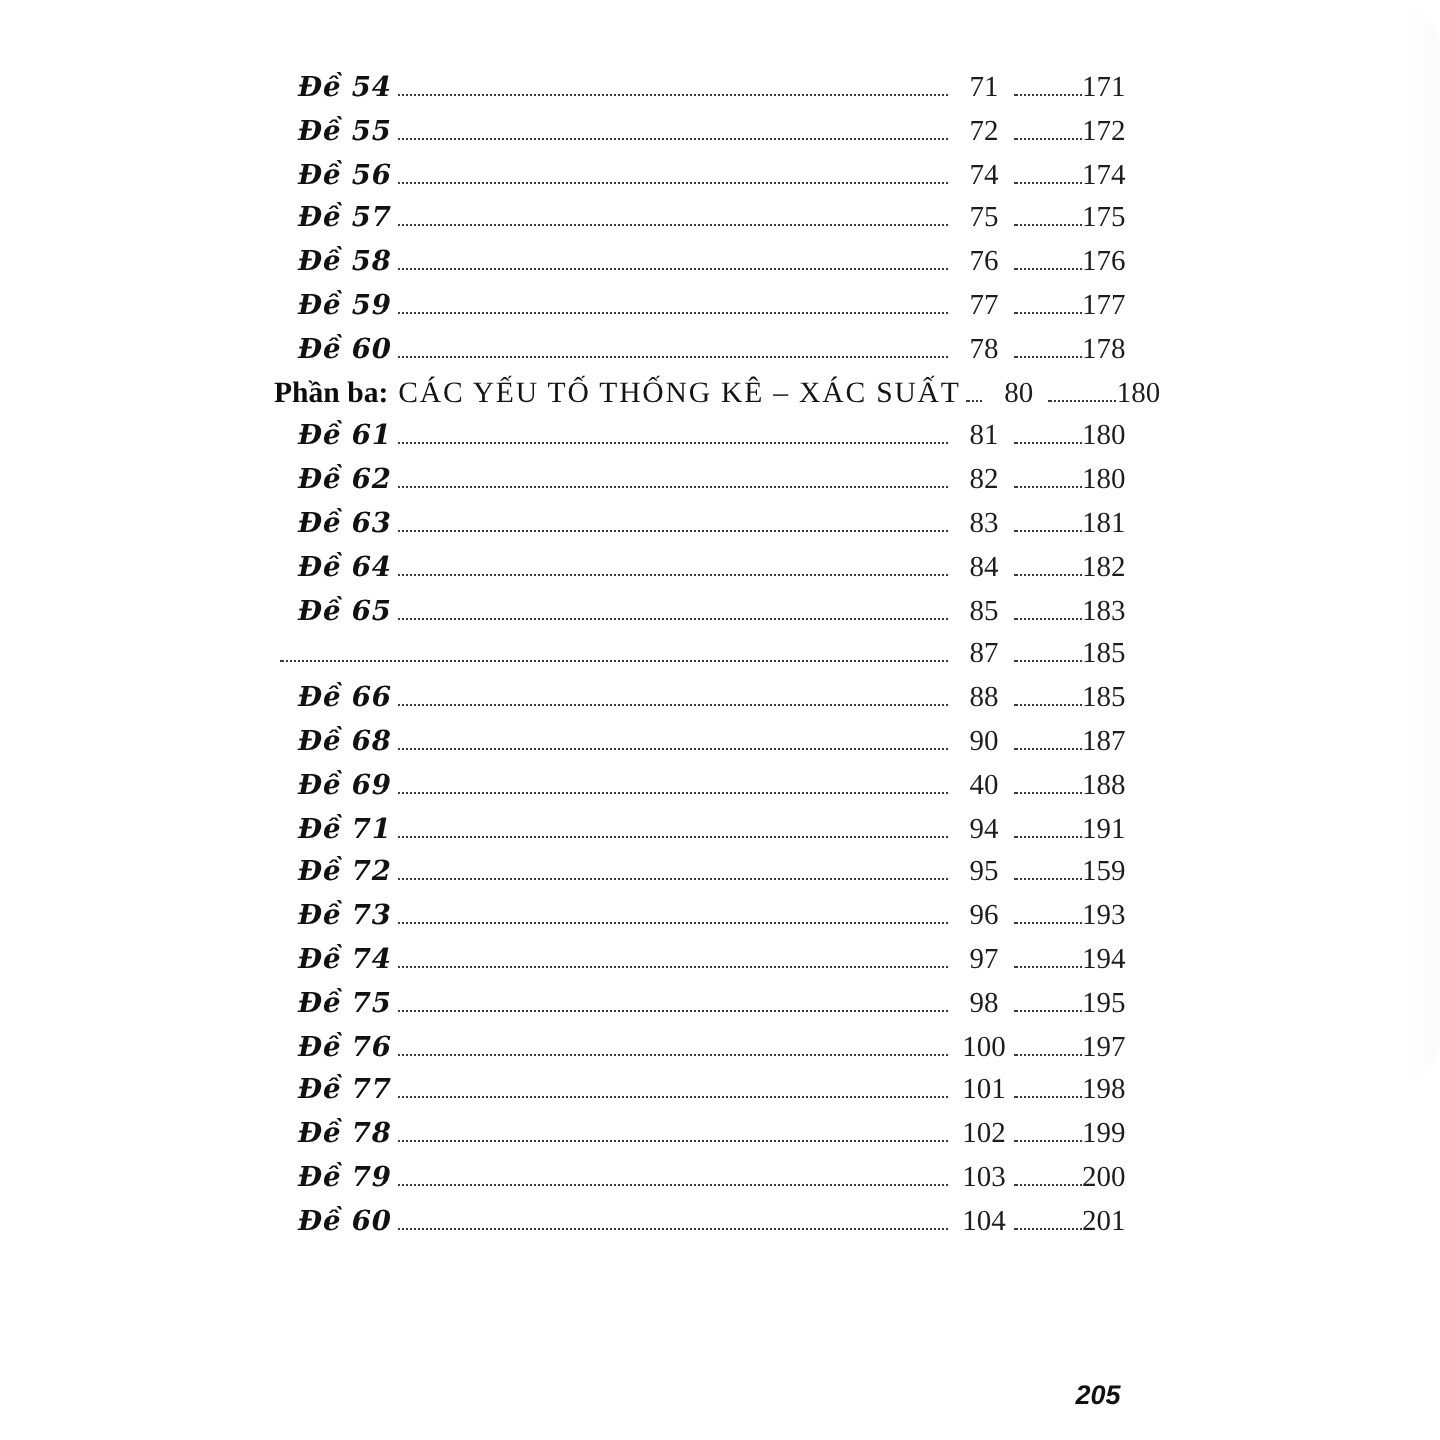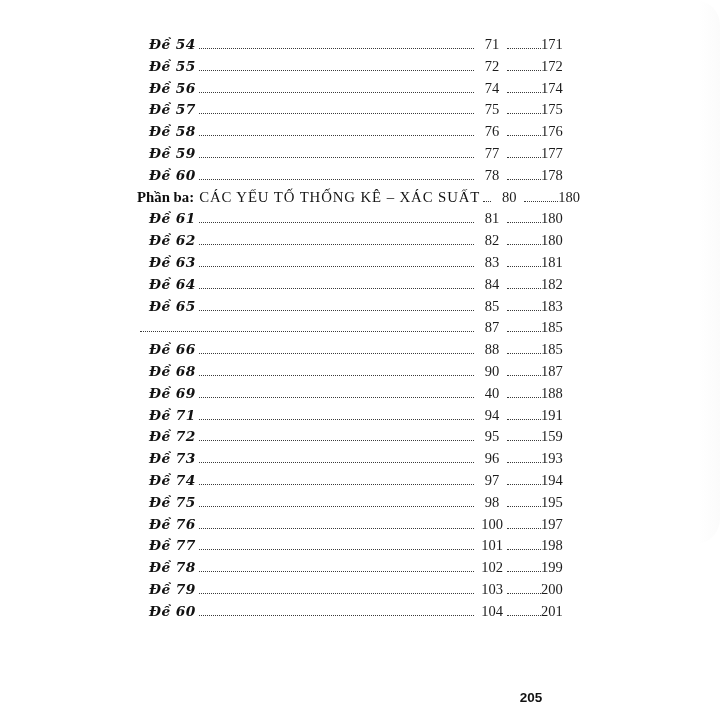--- a/index.html
+++ b/index.html
@@ -69,27 +69,28 @@
     flex:0 0 30px;
     text-align:center;
     font-size:14.5px;
   }
   .num2 {
     flex:0 0 33px;
     font-size:14.5px;
   }
   .page-number {
     position:absolute;
-    left:516px; top:690px;
+    left:534px; top:690px;
     width:30px;
     text-align:center;
     font-family:"Liberation Sans", sans-serif;
     font-weight:bold;
     font-size:13.5px;
     color:#111;
+    font-style:italic;
   }
 </style>
 </head>
 <body>
 
 <div class="page">
   <div class="toc">
       <div class="row item">
         <span class="labelwrap">Đề 54</span>
         <div class="dots"></div>

